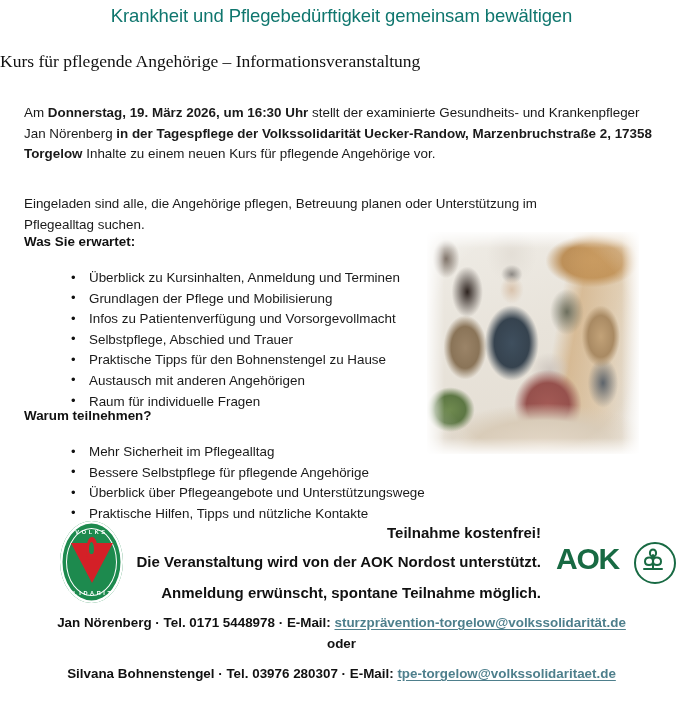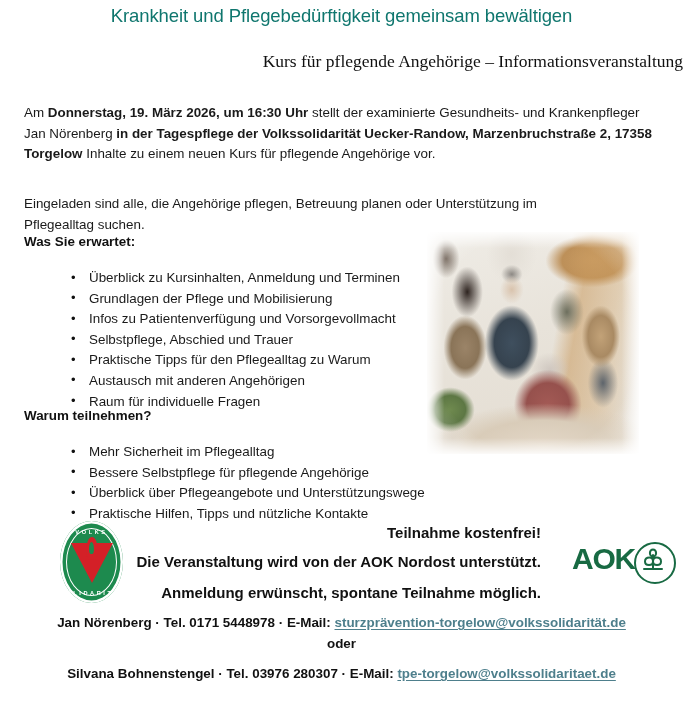--- a/index.html
+++ b/index.html
@@ -33,21 +33,21 @@
     font-size: 18.5px;
     font-weight: 400;
     letter-spacing: -0.1px;
     color: #0f766e;
   }
   .doc-subtitle {
     position: absolute;
     top: 51px;
     left: 0;
     width: 683px;
-    text-align: right;
+    text-align: left;
     font-family: "Liberation Serif", serif;
     font-size: 17.5px;
     font-weight: 400;
     color: #111111;
   }
 
   
   .body-block {
     position: absolute;
     left: 24px;
@@ -218,21 +218,21 @@
 
   .aok-logo {
     position: absolute;
     left: 556px;
     top: 540px;
     width: 120px;
     height: 42px;
   }
   .aok-text {
     position: absolute;
-    left: 16px;
+    left: 0;
     top: 2px;
     font-size: 30px;
     font-weight: 700;
     letter-spacing: -1.2px;
     color: #186a43;
     font-family: "Liberation Sans", sans-serif;
   }
   .aok-mark {
     position: absolute;
     right: 0;
@@ -291,21 +291,21 @@
   <p class="body-block p-intro"><span>Am </span><strong>Donnerstag, 19. März 2026, um 16:30 Uhr</strong><span> stellt der examinierte Gesundheits- und Krankenpfleger Jan Nörenberg </span><strong>in der Tagespflege der Volkssolidarität Uecker-Randow, Marzenbruchstraße 2, 17358 Torgelow</strong><span> Inhalte zu einem neuen Kurs für pflegende Angehörige vor.</span></p>
 
   <p class="body-block p-invite">Eingeladen sind alle, die Angehörige pflegen, Betreuung planen oder Unterstützung im Pflegealltag suchen.</p>
 
   <div class="sec-head head-erwartet">Was Sie erwartet:</div>
   <ul class="blist list-erwartet">
     <li>Überblick zu Kursinhalten, Anmeldung und Terminen</li>
     <li>Grundlagen der Pflege und Mobilisierung</li>
     <li>Infos zu Patientenverfügung und Vorsorgevollmacht</li>
     <li>Selbstpflege, Abschied und Trauer</li>
-    <li>Praktische Tipps für den Pflegealltag zu Warum</li>
+    <li>Praktische Tipps für den Bohnenstengel zu Hause</li>
     <li>Austausch mit anderen Angehörigen</li>
     <li>Raum für individuelle Fragen</li>
   </ul>
 
   <div class="sec-head head-warum">Warum teilnehmen?</div>
   <ul class="blist list-warum">
     <li>Mehr Sicherheit im Pflegealltag</li>
     <li>Bessere Selbstpflege für pflegende Angehörige</li>
     <li>Überblick über Pflegeangebote und Unterstützungswege</li>
     <li>Praktische Hilfen, Tipps und nützliche Kontakte</li>

